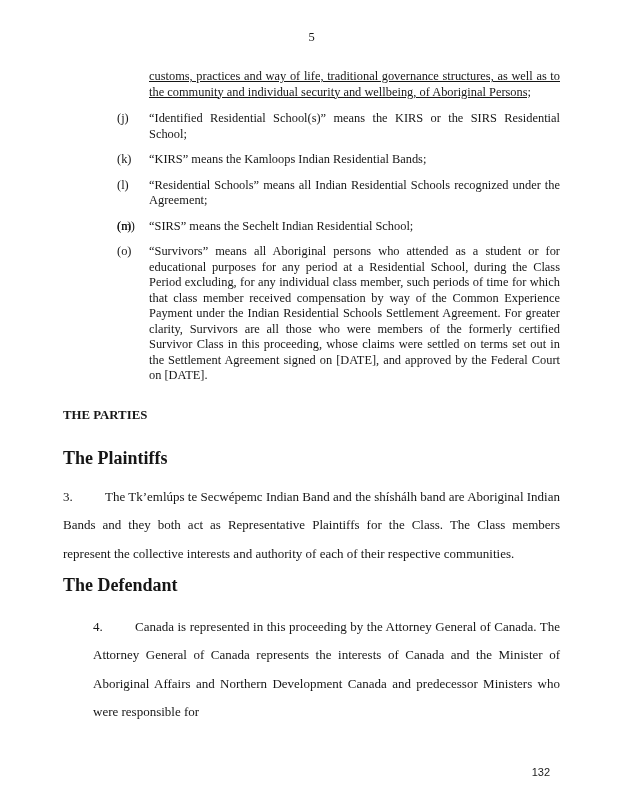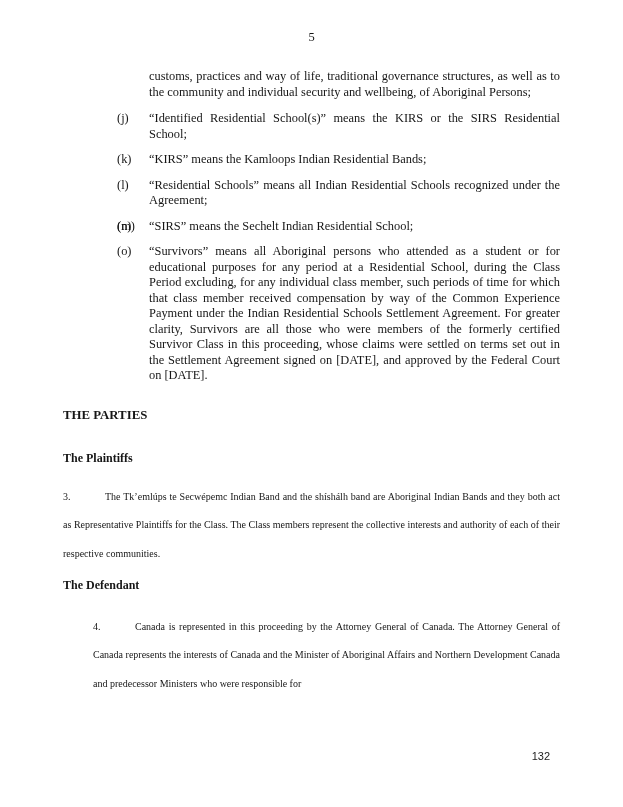--- a/index.html
+++ b/index.html
@@ -20,20 +20,21 @@
     line-height: 15px;
   }
   .content { padding: 0 63px; }
 
   .cont-para {
     margin: 24px 0 11px 0;
     padding-left: 86px;
     text-align: justify;
     font-size: 12.4px;
     line-height: 15.5px;
+    text-decoration: underline;
   }
   .def-item {
     position: relative;
     margin: 10px 0 0 0;
     padding-left: 86px;
     text-align: justify;
     font-size: 12.4px;
     line-height: 15.5px;
   }
   .def-marker {
@@ -42,36 +43,36 @@
     top: 0;
   }
   .heading {
     margin: 24px 0 12px 0;
     font-size: 12.8px;
     line-height: 15.5px;
     font-weight: bold;
   }
   .subheading {
     margin: 28px 0 0 0;
-    font-size: 12px;
+    font-size: 18px;
     line-height: 15.5px;
     font-weight: bold;
   }
   .subheading.defendant { margin-top: 10px; }
   .body-para {
     margin: 16px 0 0 0;
     text-align: justify;
-    font-size: 10px;
+    font-size: 13px;
     line-height: 28.5px;
   }
   .body-para.para-4 { margin-top: 19px; margin-left: 30px; }
   .para-num { display: inline-block; width: 42px; }
   .page-footer {
     position: absolute;
-    top: 750px;
+    top: 766px;
     right: 73px;
     font-family: "Liberation Sans", "DejaVu Sans", sans-serif;
     font-size: 11px;
     line-height: 13px;
     color: #222222;
   }
 </style>
 </head>
 <body>
 

